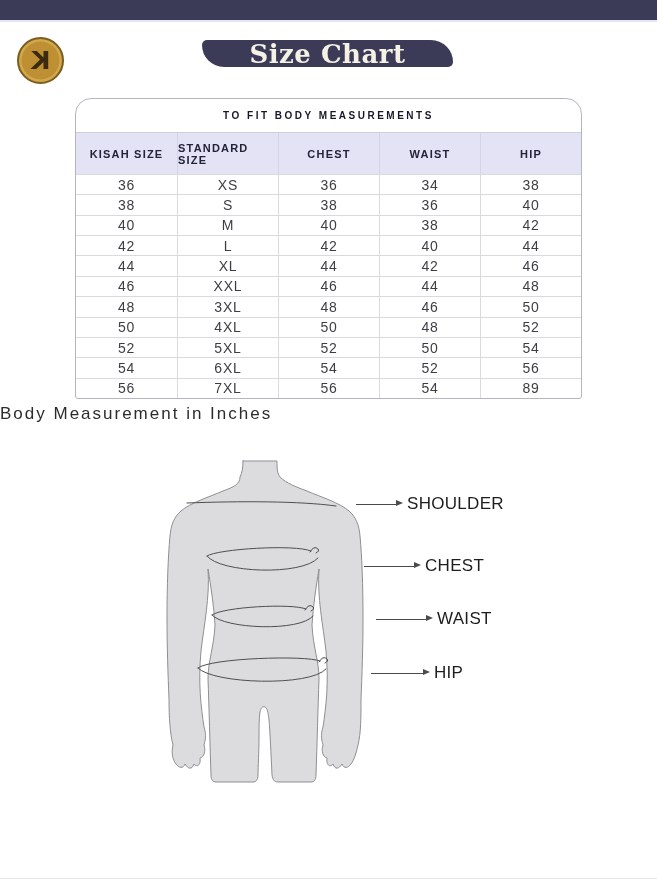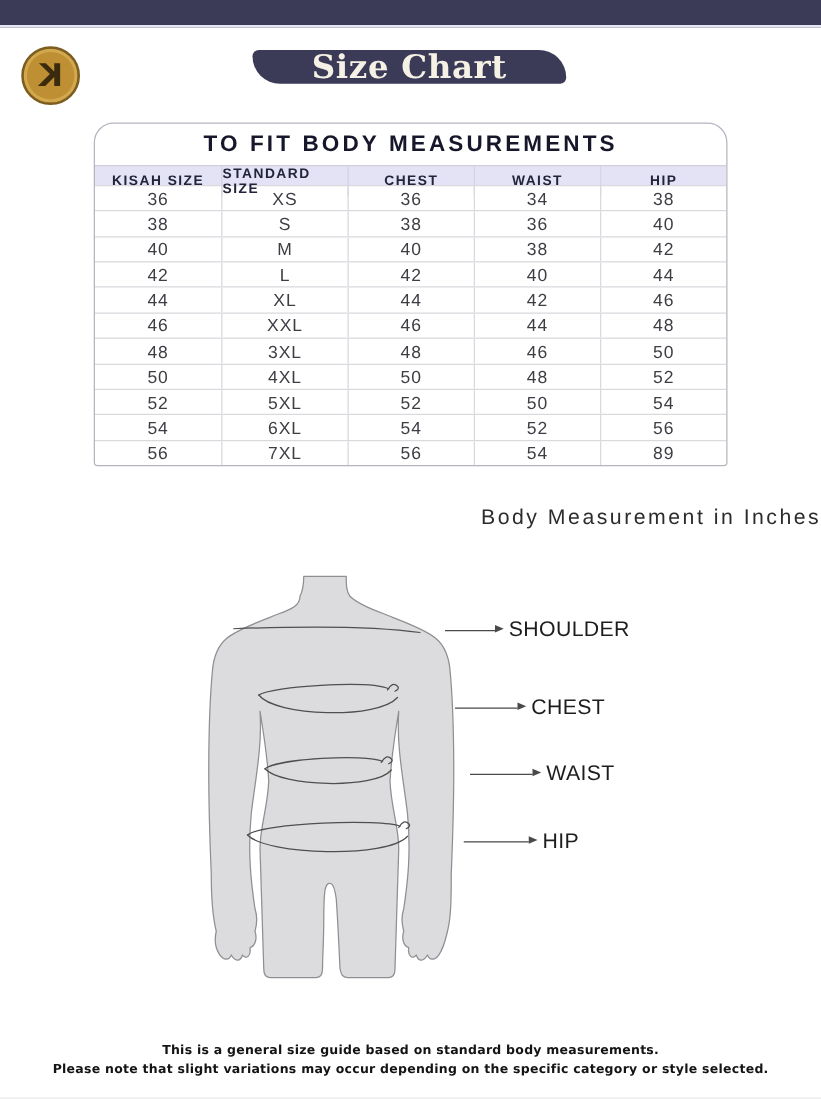--- a/index.html
+++ b/index.html
@@ -26,37 +26,37 @@
     background:#3b3b58; border-radius:5px 22px 5px 22px;
     display:flex; align-items:center; justify-content:center; }
   .banner span { font-family:"DejaVu Serif", serif; font-weight:700;
     font-size:26px; color:#f5f1e4; letter-spacing:0.5px; }
 
   
   .size-table { position:absolute; left:75px; top:98px; width:507px;
     background:#ffffff; border:1px solid #b5b5c0;
     border-radius:16px 16px 3px 3px; overflow:hidden; }
   .table-title { height:33px; display:flex; align-items:center; justify-content:center;
-    font-size:18px; font-weight:700; letter-spacing:2.5px; color:#17172b; }
+    font-size:10px; font-weight:700; letter-spacing:2.5px; color:#17172b; }
   .table-header { display:grid; grid-template-columns:repeat(5,1fr);
-    height:16px; background:#e3e3f5; border-top:1px solid #d0d0dc; }
+    height:42px; background:#e3e3f5; border-top:1px solid #d0d0dc; }
   .table-header .th { display:flex; align-items:center; justify-content:center;
     font-size:11px; font-weight:700; letter-spacing:1.2px; color:#23233a;
     border-left:1px solid #d4d4e6; }
   .table-header .th:first-child { border-left:none; }
   .tr { display:grid; grid-template-columns:repeat(5,1fr); height:20.36px;
     border-top:1px solid #d9d9de; }
   .td { display:flex; align-items:center; justify-content:center;
     font-size:14px; color:#3d3d44; letter-spacing:0.8px;
     border-left:1px solid #d9d9de; }
   .td:first-child { border-left:none; }
 
   
   .section-title { position:absolute; left:0; top:404px; width:657px;
-    text-align:right; font-size:17px; letter-spacing:2px; color:#2c2c2c; }
+    text-align:left; font-size:17px; letter-spacing:2px; color:#2c2c2c; }
 
   
   .figure-svg { position:absolute; left:150px; top:445px; }
 
   
   .measure { position:absolute; display:flex; align-items:center; }
   .arrow { height:0; border-top:1.3px solid #4a4a4a; position:relative; }
   .arrow::after { content:""; position:absolute; right:-7px; top:-4.3px;
     width:0; height:0; border-left:7px solid #4a4a4a;
     border-top:3.6px solid transparent; border-bottom:3.6px solid transparent; }
@@ -260,18 +260,14 @@
   </div>
   <div class="measure m-waist">
     <div class="arrow"></div>
     <span>WAIST</span>
   </div>
   <div class="measure m-hip">
     <div class="arrow"></div>
     <span>HIP</span>
   </div>
 
-  <div class="footer">
-    <div>This is a general size guide based on standard body measurements.</div>
-    <div>Please note that slight variations may occur depending on the specific category or style selected.</div>
-  </div>
 
 </div>
 
 </body></html>

